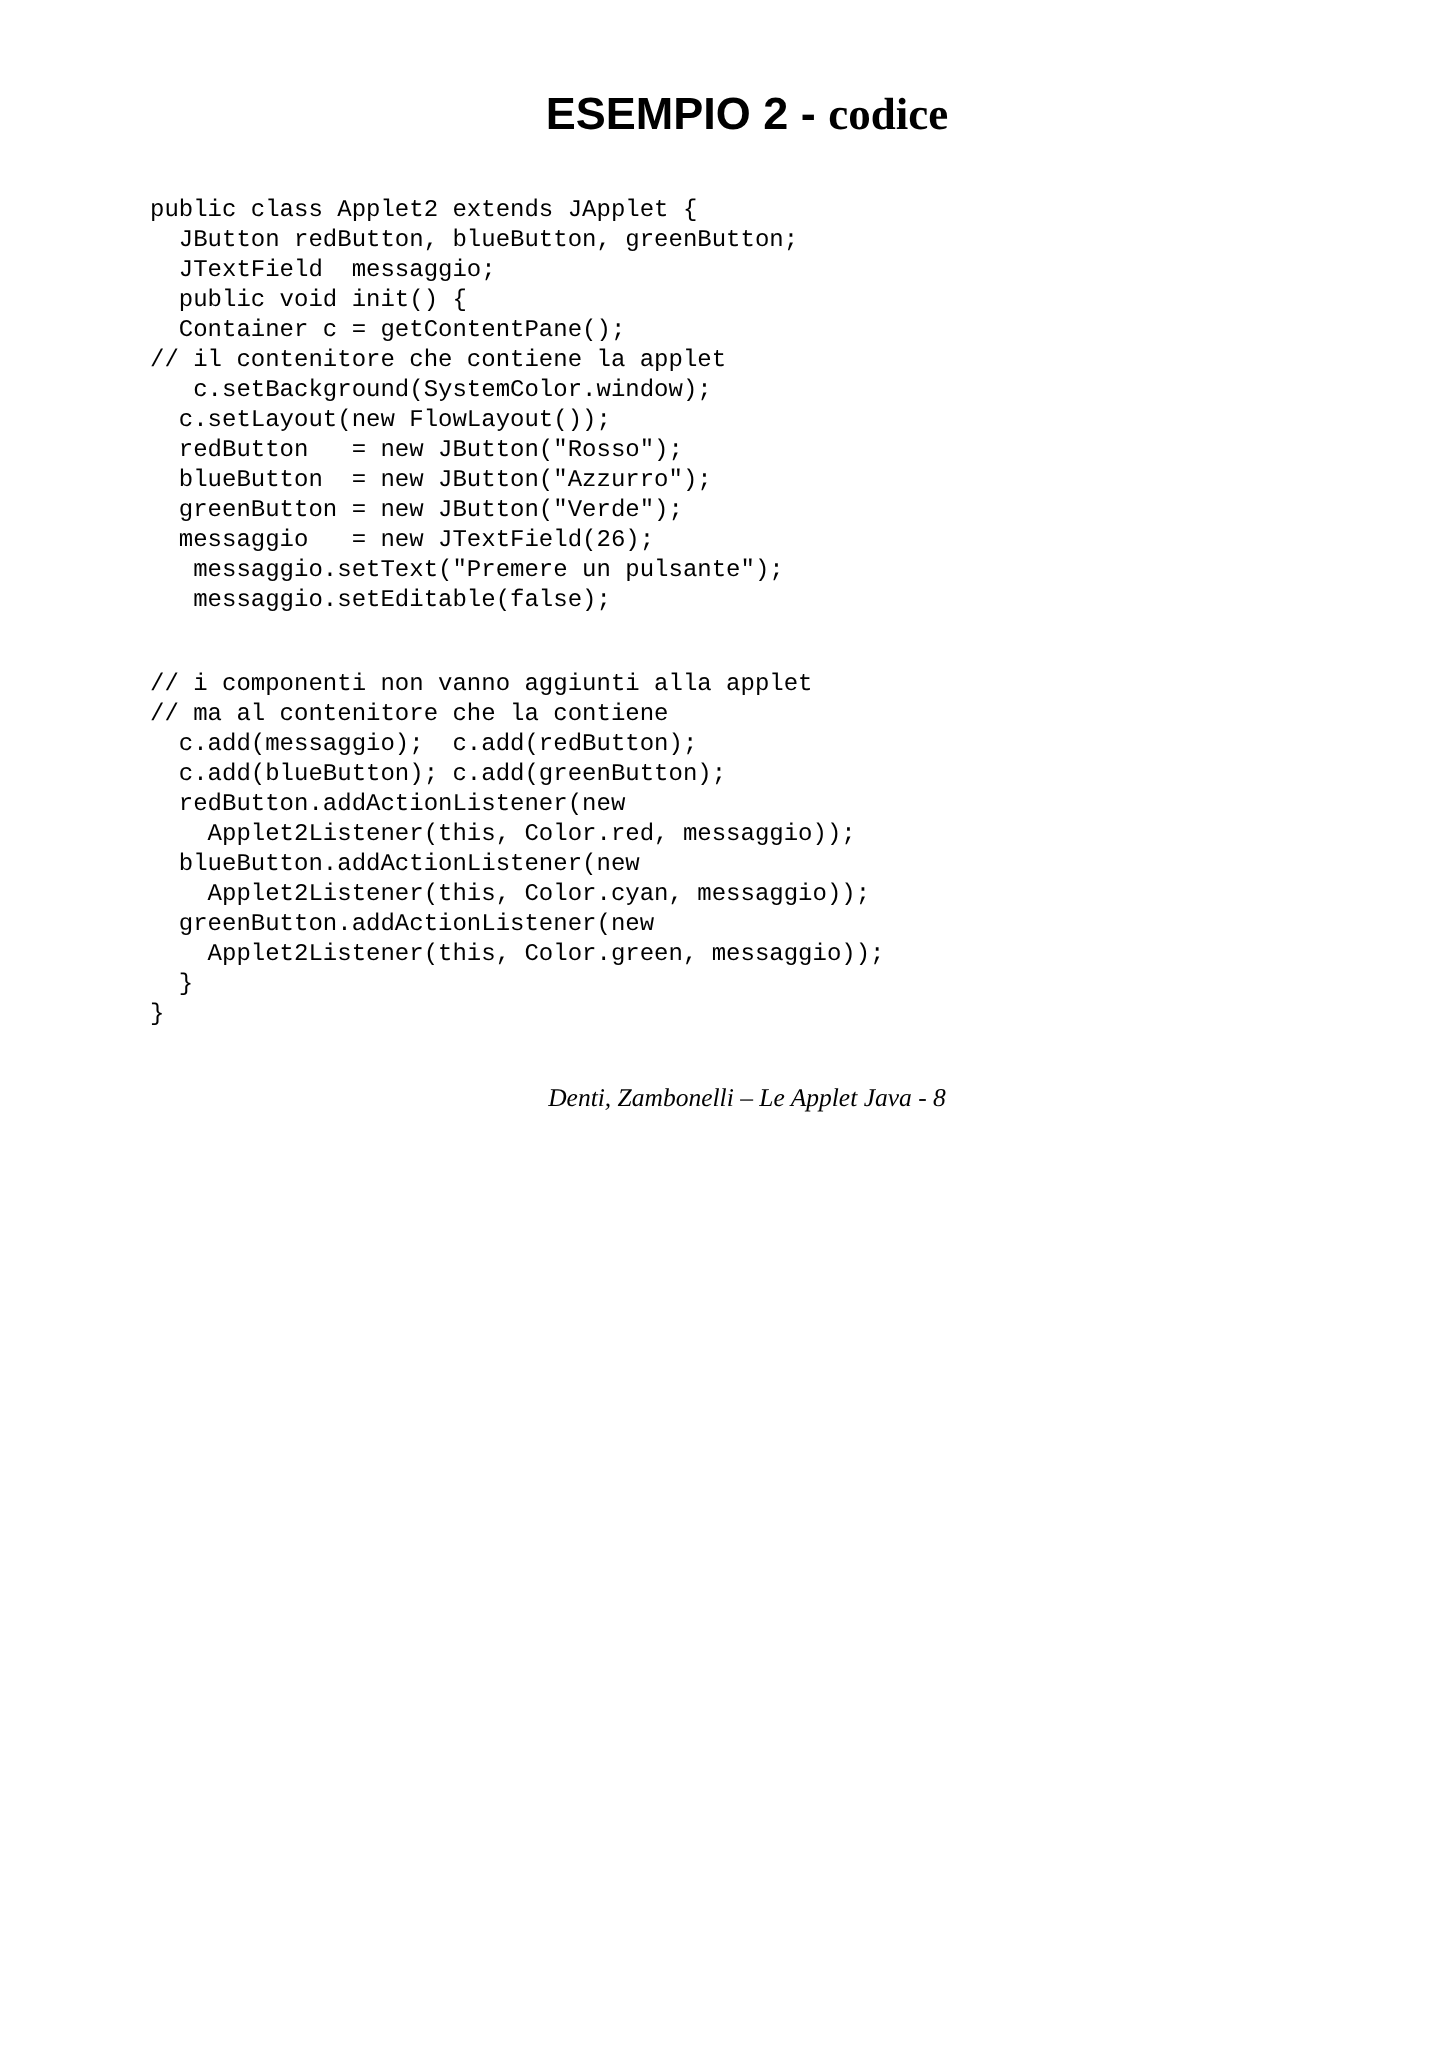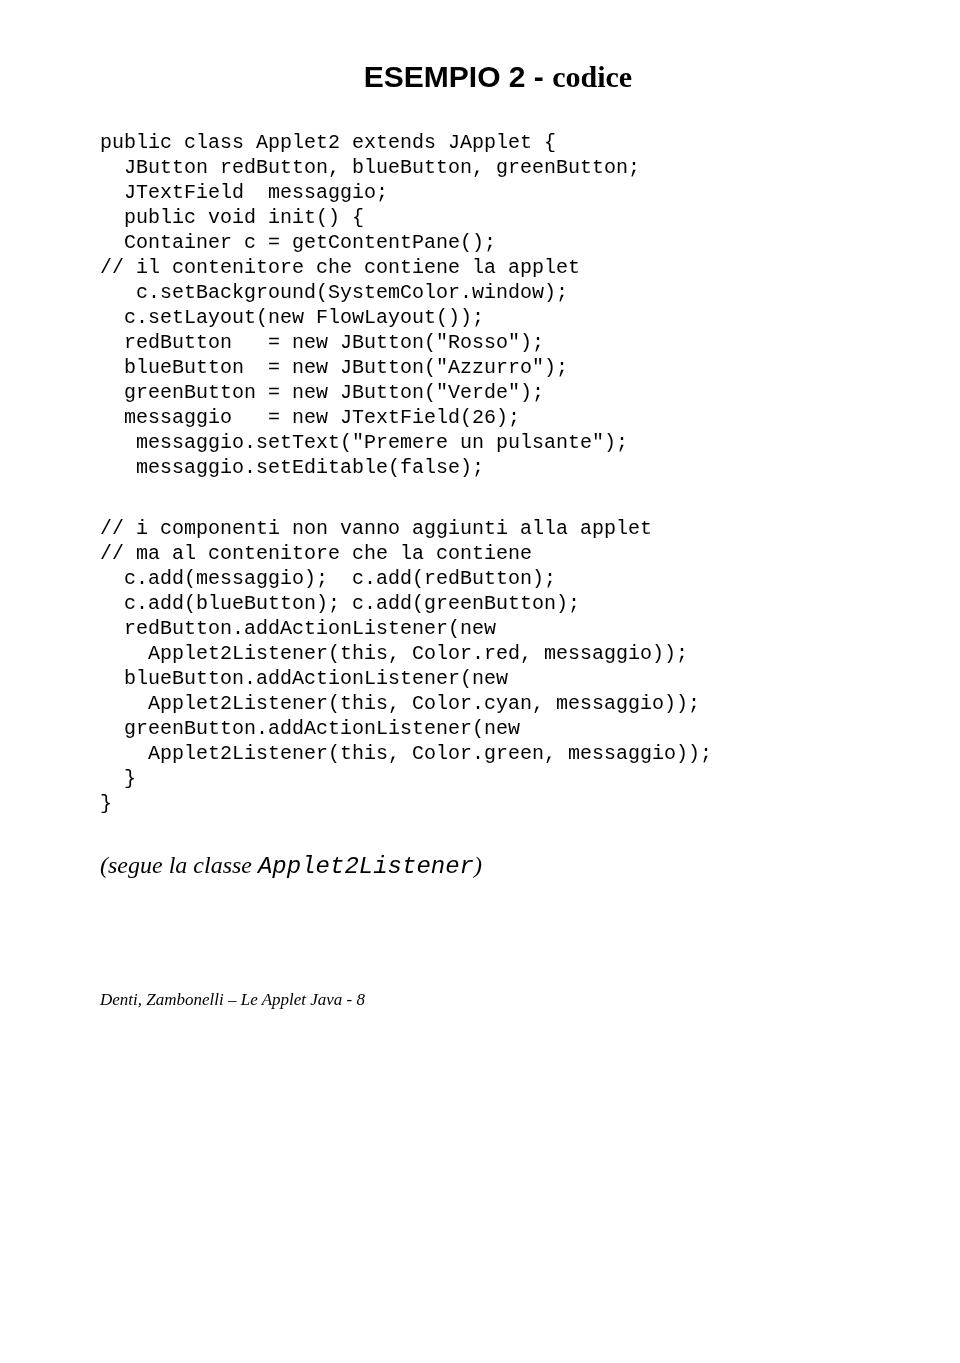--- a/index.html
+++ b/index.html
@@ -25,39 +25,40 @@
     }
     .title-sep {
       font-family: Arial, Helvetica, sans-serif;
       font-weight: bold;
     }
     .title-bold2 {
       font-weight: bold;
     }
     .code {
       font-family: "Courier New", Courier, monospace;
-      font-size: 20px;
+      font-size: 16px;
       line-height: 1.25;
       white-space: pre;
       margin-bottom: 36px;
     }
     .footnote {
       font-style: italic;
       font-size: 24px;
       margin-top: 8px;
       margin-bottom: 110px;
     }
     .footnote .mono {
       font-family: "Courier New", Courier, monospace;
       font-style: italic;
     }
     .footer {
       font-style: italic;
       font-size: 17px;
       font-family: "Times New Roman", Times, serif;
+      text-align: center;
     }
   </style>
 </head>
 <body>
 
 <div class="page">
 
   <div class="title">
     <span class="title-bold1">ESEMPIO 2</span><span class="title-sep"> - </span><span class="title-bold2">codice</span>
   </div>
@@ -83,19 +84,16 @@
   c.add(blueButton); c.add(greenButton);
   redButton.addActionListener(new
     Applet2Listener(this, Color.red, messaggio));
   blueButton.addActionListener(new
     Applet2Listener(this, Color.cyan, messaggio));
   greenButton.addActionListener(new
     Applet2Listener(this, Color.green, messaggio));
   }
 }</div>
 
-  <div class="footnote">
-    <span>(segue la classe </span><span class="mono">Applet2Listener</span><span>)</span>
-  </div>
 
   <div class="footer">Denti, Zambonelli – Le Applet Java - 8</div>
 
 </div>
 
 </body></html>

